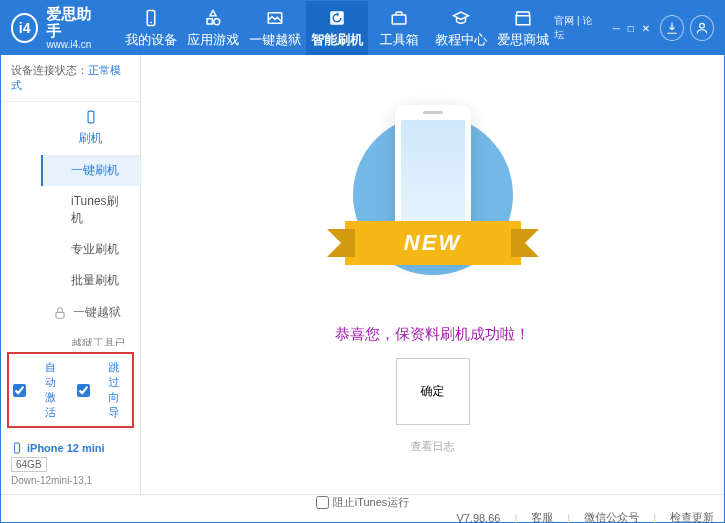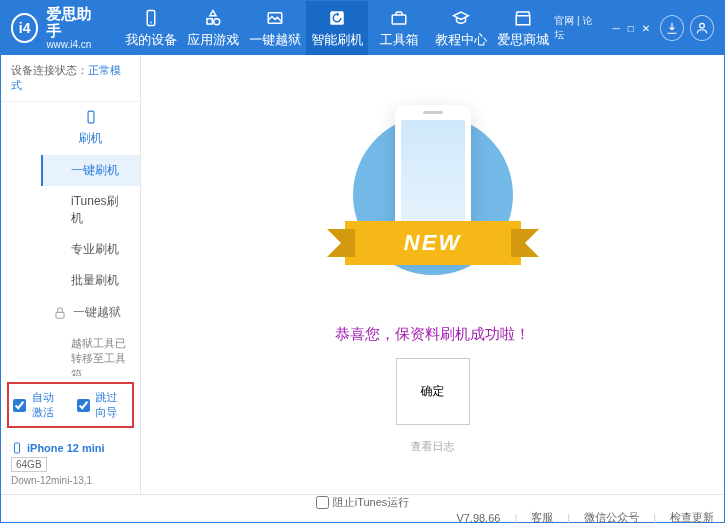--- a/index.html
+++ b/index.html
@@ -6,39 +6,39 @@
 body { font-family: "Microsoft YaHei", sans-serif; font-size: 12px; color: #333; background: #fff; }
 .app { width: 725px; height: 523px; border: 1px solid #2b7cd9; display: flex; flex-direction: column; }
 .titlebar { height: 54px; background: #2b7cd9; display: flex; align-items: center; padding: 0 10px; color: #fff; }
 .logo-area { display: flex; align-items: center; gap: 8px; margin-right: 20px; }
 .logo-circle { width: 30px; height: 30px; border: 2px solid #fff; border-radius: 50%; display: flex; align-items: center; justify-content: center; font-weight: bold; font-size: 14px; }
 .logo-text { display: flex; flex-direction: column; line-height: 1.1; }
 .appname { font-size: 15px; font-weight: bold; }
 .appurl { font-size: 10px; opacity: 0.9; }
 .nav { display: flex; flex: 1; }
 .nav-item { width: 62px; display: flex; flex-direction: column; align-items: center; justify-content: center; gap: 3px; cursor: pointer; height: 54px; }
-.nav-item.active { background: #1a6bc8; }
+.nav-item.active { background: #1a6bc8; font-weight: bold; }
 .nav-icon { width: 20px; height: 20px; display: flex; align-items: center; justify-content: center; }
 .nav-label { font-size: 13px; }
 .win-ctrls { display: flex; align-items: center; gap: 10px; font-size: 10px; }
 .win-ctrls .top-links { margin-right: 10px; opacity: 0.9; }
 .win-btns { display: flex; gap: 8px; margin-right: 4px; }
 .circle-btn { width: 26px; height: 26px; border: 1px solid rgba(255,255,255,0.6); border-radius: 50%; display: flex; align-items: center; justify-content: center; margin-left: 6px; }
 .body { flex: 1; display: flex; overflow: hidden; }
 .sidebar { width: 140px; border-right: 1px solid #e5e5e5; display: flex; flex-direction: column; }
 .status-line { padding: 8px 10px; font-size: 11px; color: #666; border-bottom: 1px solid #eee; }
 .status-val { color: #2b7cd9; }
 .side-scroll { flex: 1; overflow: auto; padding-left: 40px; }
 .side-section { padding: 8px 12px; display: flex; align-items: center; gap: 6px; color: #666; font-size: 12px; }
 .side-section.main { color: #2b7cd9; }
 .side-sub { padding: 7px 12px 7px 30px; font-size: 12px; color: #555; cursor: pointer; }
 .side-sub.active { background: #e8f2fc; color: #2b7cd9; border-left: 2px solid #2b7cd9; padding-left: 28px; }
 .side-sub.note { font-size: 11px; color: #888; line-height: 1.4; }
 .checks { border: 2px solid #d93a3a; margin: 6px; padding: 6px 4px; display: flex; gap: 12px; align-items: center; font-size: 11px; }
-.checks label { display: flex; align-items: center; gap: 6px; color: #2b7cd9; }
+.checks label { display: flex; align-items: center; gap: 19px; color: #2b7cd9; }
 .device { padding: 8px 10px; font-size: 11px; }
 .device-name { color: #2b7cd9; font-weight: bold; display: flex; align-items: center; gap: 4px; }
 .device-cap { display: inline-block; border: 1px solid #ccc; padding: 1px 4px; margin: 3px 0; color: #666; font-size: 10px; }
 .device-fw { color: #888; font-size: 10px; }
 .main { flex: 1; display: flex; flex-direction: column; align-items: center; justify-content: center; position: relative; }
 .phone-illust { position: relative; width: 160px; height: 200px; }
 .circle-bg { width: 160px; height: 160px; background: #73b9e8; border-radius: 50%; position: absolute; top: 20px; left: 0; }
 .phone { position: absolute; left: 42px; top: 10px; width: 76px; height: 150px; background: #fff; border-radius: 10px; box-shadow: 0 6px 20px rgba(0,0,0,0.15); }
 .phone::before { content: ""; position: absolute; top: 6px; left: 50%; transform: translateX(-50%); width: 20px; height: 3px; background: #ccc; border-radius: 2px; }
 .phone::after { content: ""; position: absolute; bottom: 6px; left: 50%; transform: translateX(-50%); width: 10px; height: 10px; border: 1px solid #ccc; border-radius: 50%; }

